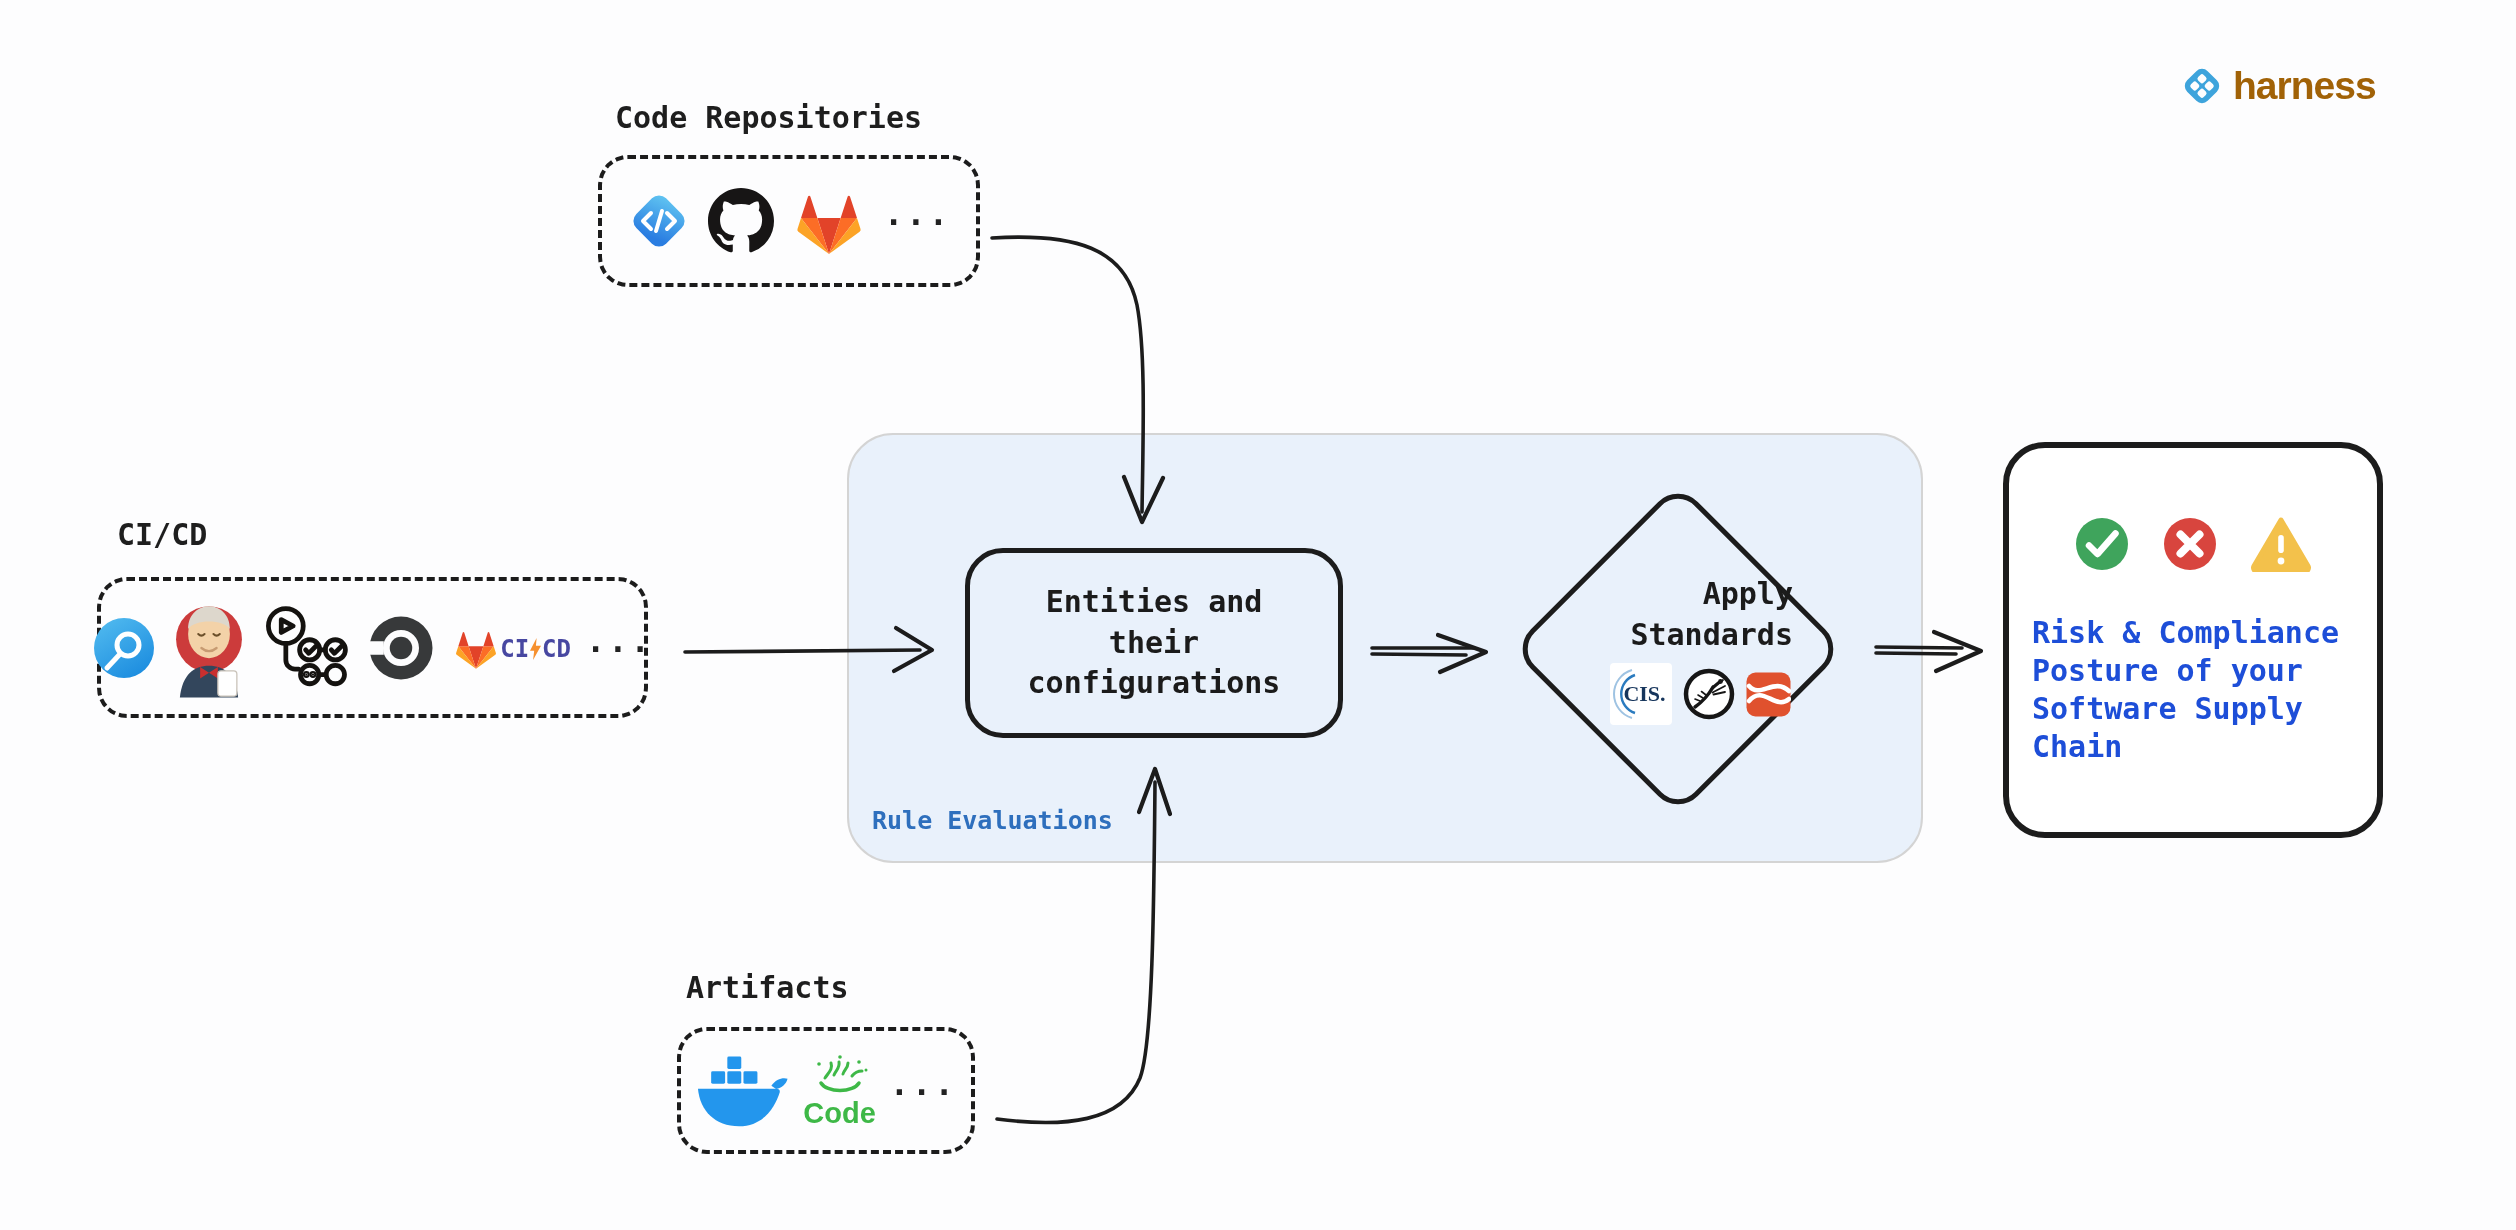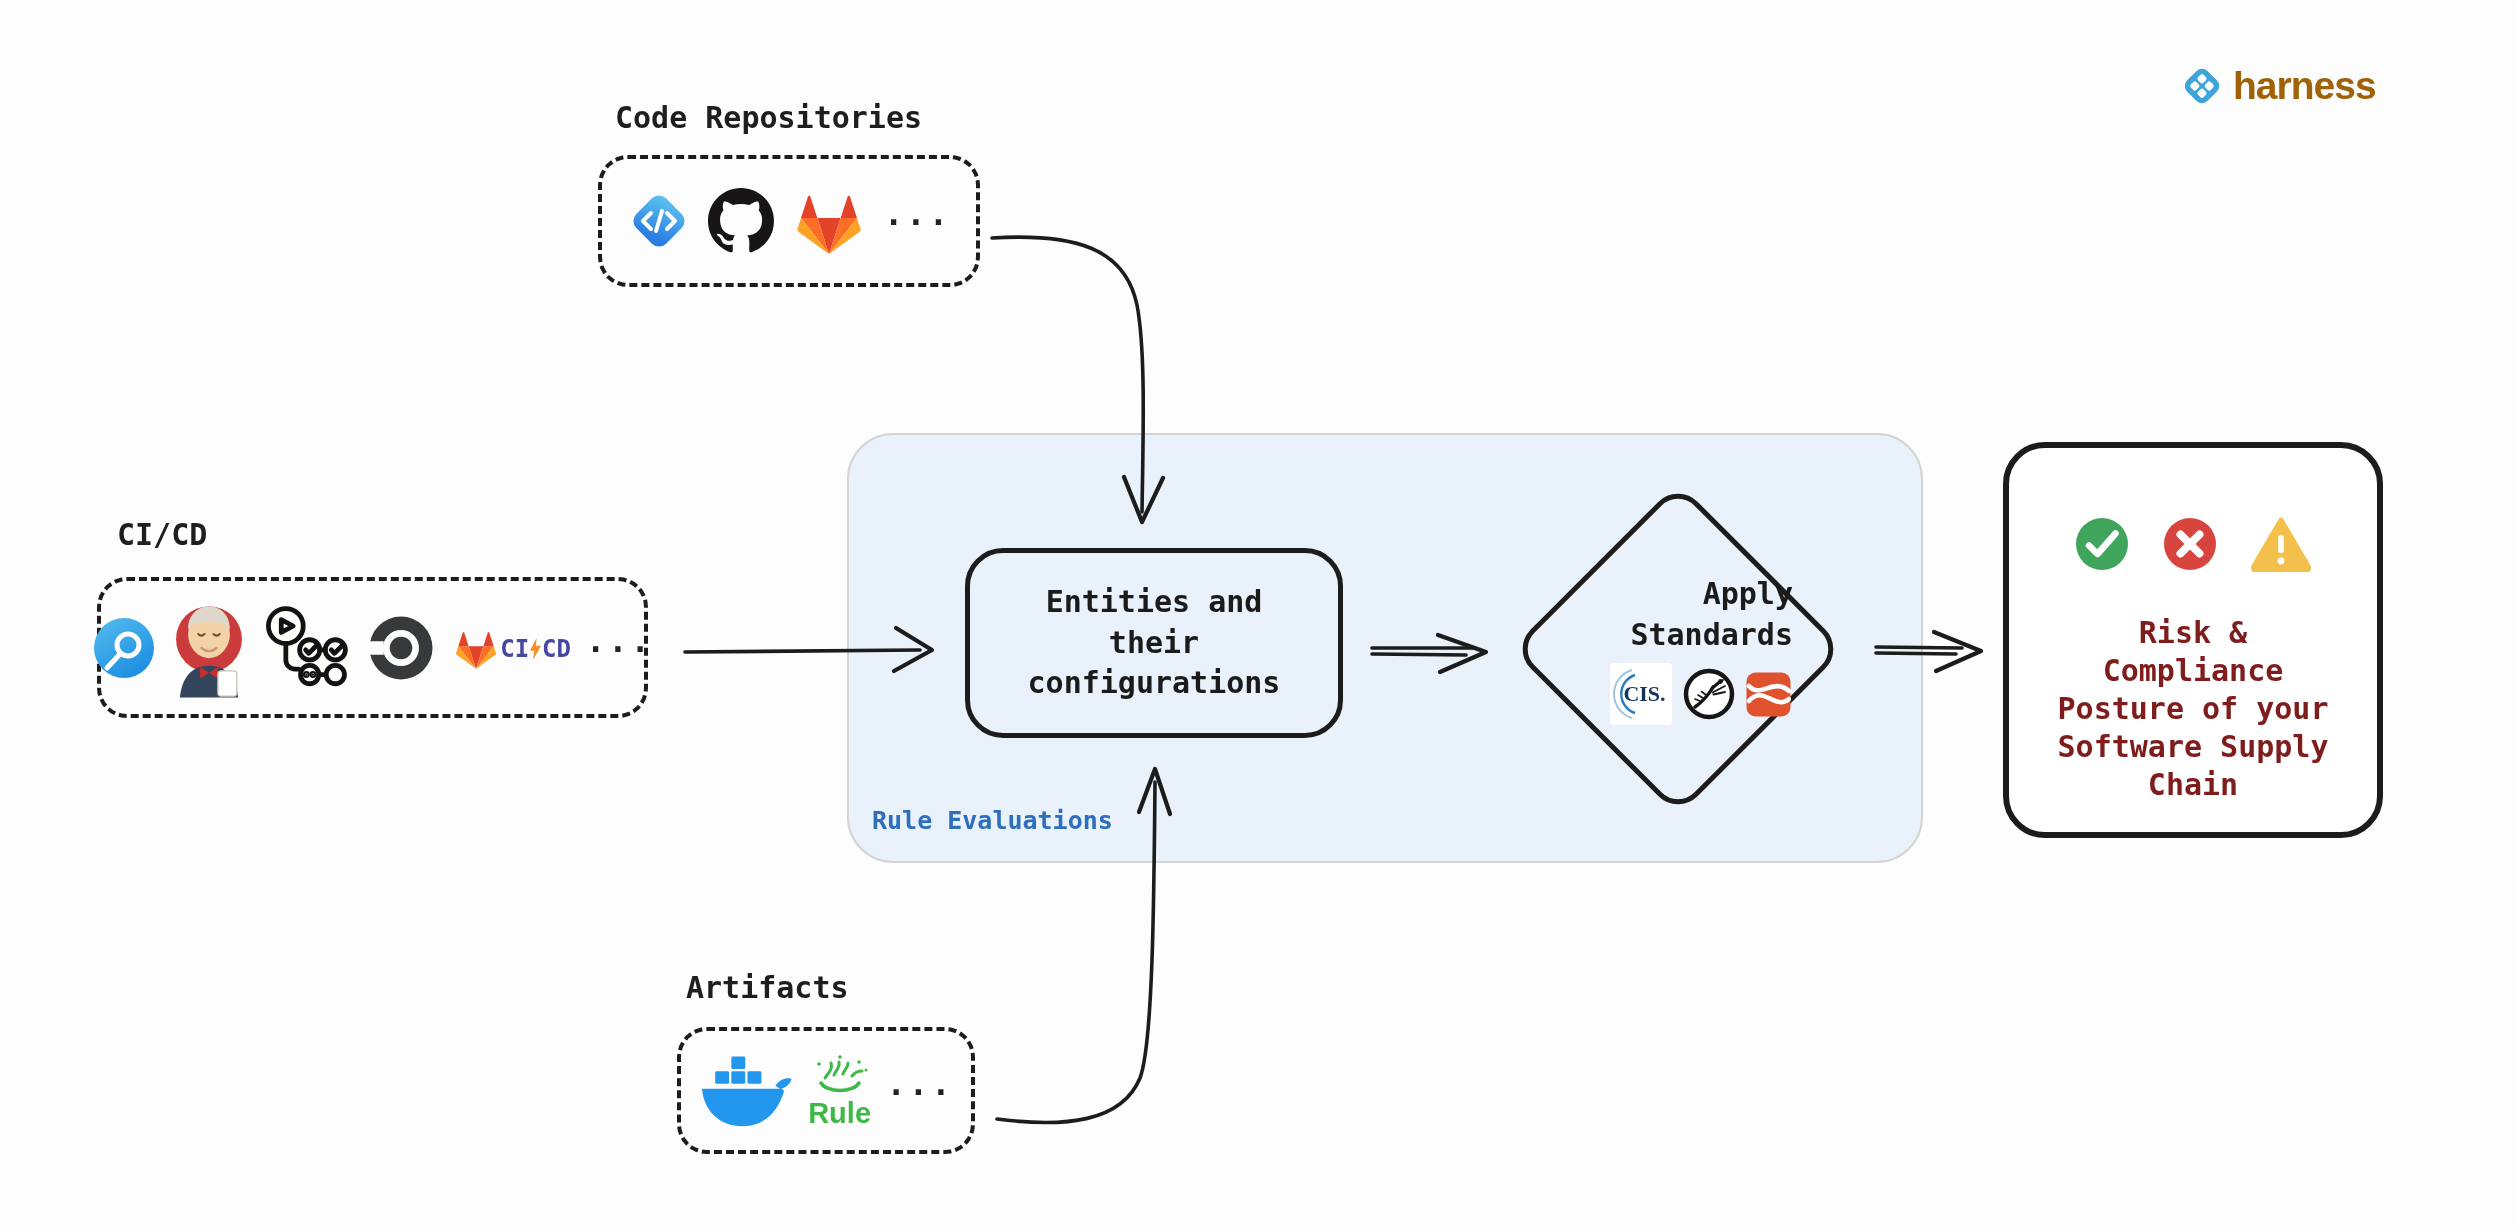--- a/index.html
+++ b/index.html
@@ -20,22 +20,22 @@
                  background:#e9f1fb;transform:rotate(45deg);box-sizing:border-box;}
   .diamond-content{width:270px;display:flex;flex-direction:column;align-items:center;text-align:right;}
   .std-logos{display:flex;align-items:center;gap:10px;margin-top:8px;padding-left:44px;}
   .cis-box{width:62px;height:62px;background:#ffffff;border-radius:4px;position:relative;
            display:flex;align-items:center;justify-content:center;}
   .cis-text{font-family:"Liberation Serif",serif;font-weight:700;font-size:22px;color:#16355c;
             position:relative;z-index:2;margin-left:8px;}
   .outcome{background:#ffffff;border:6px solid #1c1c1c;border-radius:42px;box-sizing:border-box;
            display:flex;flex-direction:column;align-items:center;padding-top:68px;}
   .outcome-icons{display:flex;align-items:center;gap:32px;}
-  .outcome-text{font-size:30px;font-weight:600;line-height:1.27;text-align:center;
-                margin-top:42px;padding:0 36px;color:#7f1d1d;}
+  .outcome-text{font-size:30px;font-weight:600;line-height:1.27;text-align:left;
+                margin-top:42px;padding:0 23px;color:#1d4ed8;}
   .brand{display:flex;align-items:center;gap:7px;}
   .brand-text{font-family:"Liberation Sans",sans-serif;font-weight:700;font-size:39px;
               color:#a16207;letter-spacing:-1px;}
   .gl-cicd{display:flex;flex-direction:row;align-items:center;line-height:1;}
   .gl-cicd-text{display:flex;align-items:center;font-size:24px;font-weight:700;color:#4747a1;
                 margin-top:3px;gap:1px;}
   .jfrog{display:flex;flex-direction:column;align-items:center;line-height:1;}
   .jfrog-text{font-family:"Liberation Sans",sans-serif;font-weight:700;font-size:29px;color:#3eb847;
               margin-top:-2px;letter-spacing:0px;}
   svg{display:block;}
@@ -186,21 +186,21 @@
       <path d="M14 30a20 11 0 0 0 38 0" stroke-width="3.5"></path>
       <path d="M18 25c4-6 8-9 6-15" stroke-width="3"></path>
       <path d="M27 22c2-5 6-7 5-13" stroke-width="3"></path>
       <path d="M36 21c1-4 5-6 5-11" stroke-width="3"></path>
       <path d="M45 23c3-4 6-5 10-5" stroke-width="3"></path>
       <circle cx="12" cy="11" r="1.8" fill="#3eb847" stroke="none"></circle>
       <circle cx="33" cy="4" r="1.8" fill="#3eb847" stroke="none"></circle>
       <circle cx="52" cy="9" r="1.8" fill="#3eb847" stroke="none"></circle>
       <circle cx="59" cy="17" r="1.5" fill="#3eb847" stroke="none"></circle>
     </svg>
-    <span class="jfrog-text">Rule</span>
+    <span class="jfrog-text">Code</span>
   </span>
   <span class="ellipsis">...</span>
 </div>
 
 <div class="abs panel" style="left:847px;top:433px;width:1076px;height:430px;"></div>
 <div class="abs panel-label" style="left:872px;top:806px;">Rule Evaluations</div>
 
 <div class="abs node" style="left:965px;top:548px;width:378px;height:190px;padding:0 24px;">
   <span class="node-text">Entities and their configurations</span>
 </div>

